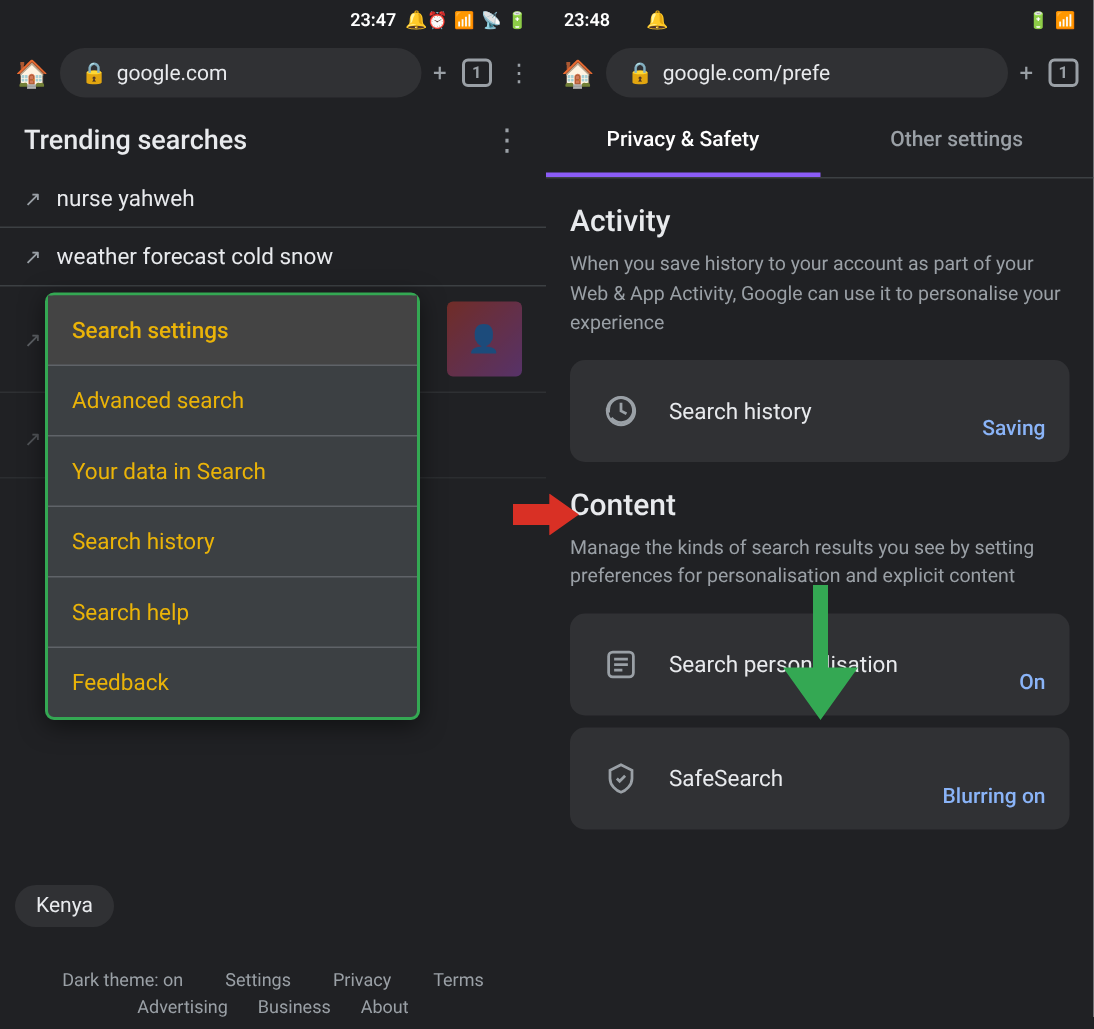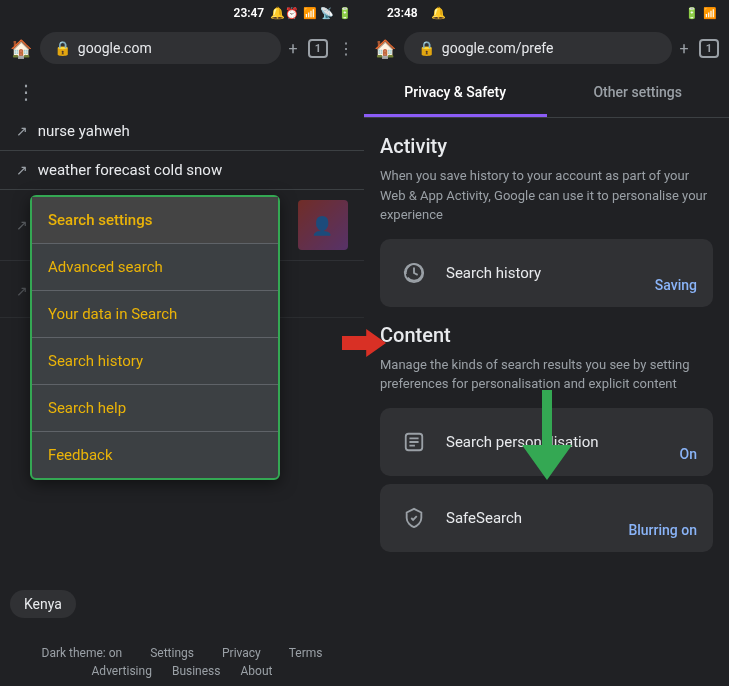--- a/index.html
+++ b/index.html
@@ -364,20 +364,21 @@
       <span class="url-bar-text">google.com</span>
     </div>
     <div class="browser-actions">
       <span>+</span>
       <span class="tab-count">1</span>
       <span>⋮</span>
     </div>
   </div>
 
   <div class="trending-header">
+    <span class="trending-title">Trending searches</span>
     <span class="trending-dots">⋮</span>
   </div>
 
   <div class="search-item">
     <span class="trend-icon">↗</span>
     <span class="search-item-text">nurse yahweh</span>
   </div>
 
   <div class="search-item">
     <span class="trend-icon">↗</span>
@@ -439,21 +440,21 @@
       <span>About</span>
     </div>
   </div>
 
   <div class="red-arrow"></div>
 </div>
 
 <div class="right-panel">
 
   <div class="right-status-bar">
-    <div style="display:flex;align-items:center;gap:14px;margin-left:11px;">
+    <div style="display:flex;align-items:center;gap:24px;">
       <span style="font-weight:600;color:#fff;font-size:12px;">23:48</span>
       <span style="font-size:12px;">🔔</span>
     </div>
     <div style="display:flex;align-items:center;gap:4px;font-size:11px;color:#fff;">
       <span>🔋</span>
       <span>📶</span>
     </div>
   </div>
 
   <div class="right-browser-bar">

